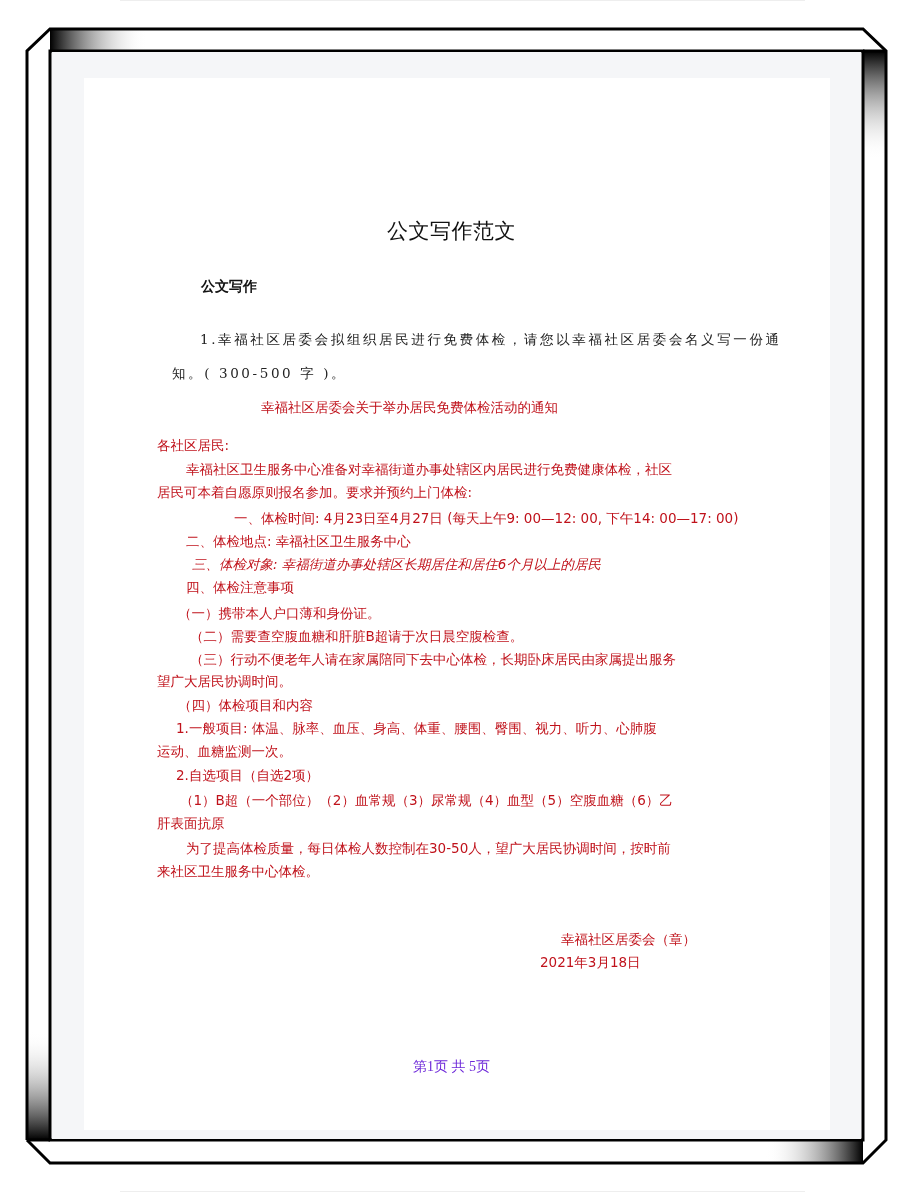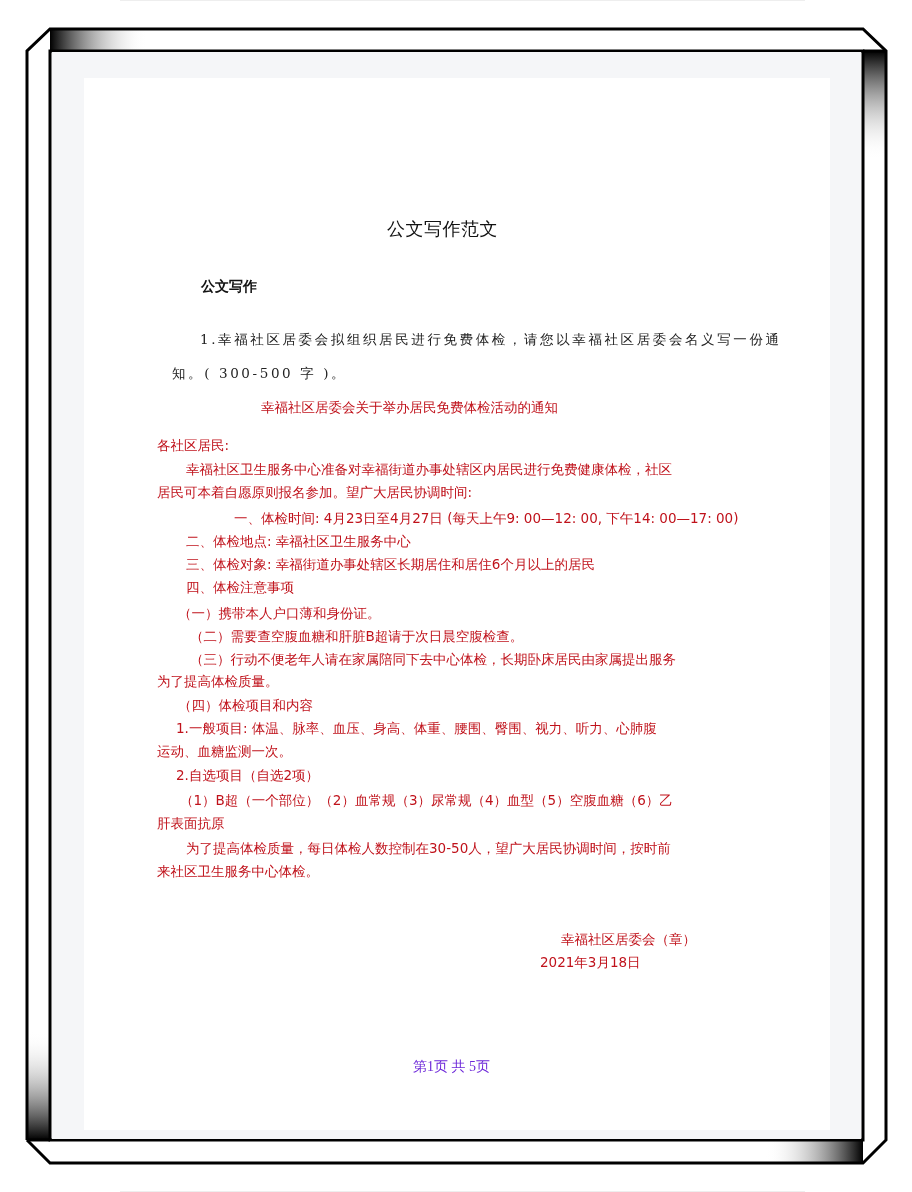--- a/index.html
+++ b/index.html
@@ -3,21 +3,21 @@
 <meta charset="utf-8">
 <style>
   html, body { margin:0; padding:0; background:#ffffff; }
   body { width:912px; height:1192px; position:relative; overflow:hidden;
          font-family:"DejaVu Sans", "Liberation Sans", sans-serif; }
   .frame-svg { position:absolute; left:0; top:0; width:912px; height:1192px; }
   .page-bg { position:absolute; left:52px; top:52px; width:809px; height:1087px; background:#f5f6f8; }
   .page { position:absolute; left:84px; top:78px; width:746px; height:1052px; background:#ffffff; }
   .abs { position:absolute; white-space:nowrap; }
   .red { color:#c0121b; font-size:13.5px; }
-  .title { left:387px; top:217px; font-size:18px; color:#111; letter-spacing:0.5px; }
+  .title { left:387px; top:217px; font-size:21px; color:#111; letter-spacing:0.5px; }
   .subtitle { left:201px; top:278px; font-size:14px; font-weight:bold; color:#111; }
   .q { font-family:"DejaVu Serif", "Liberation Serif", serif; font-size:13.5px; color:#222; letter-spacing:2.6px; }
   .foot { left:413px; top:1058px; font-family:"Liberation Serif", serif; font-size:14px; color:#6d28d9; }
 </style>
 </head>
 <body>
 
 <svg class="frame-svg" viewBox="0 0 912 1192" xmlns="http://www.w3.org/2000/svg">
   <defs>
     <linearGradient id="gTL" x1="0" y1="0" x2="1" y2="0">
@@ -63,29 +63,29 @@
 <div class="abs title">公文写作范文</div>
 <div class="abs subtitle">公文写作</div>
 
 <div class="abs q" style="left:200px; top:331px;">1.幸福社区居委会拟组织居民进行免费体检，请您以幸福社区居委会名义写一份通</div>
 <div class="abs q" style="left:172px; top:365px;">知。( 300-500 字 )。</div>
 
 <div class="abs red" style="left:261px; top:399px;">幸福社区居委会关于举办居民免费体检活动的通知</div>
 <div class="abs red" style="left:157px; top:437px;">各社区居民:</div>
 
 <div class="abs red" style="left:186px; top:461px;">幸福社区卫生服务中心准备对幸福街道办事处辖区内居民进行免费健康体检，社区</div>
-<div class="abs red" style="left:157px; top:484px;">居民可本着自愿原则报名参加。望广大居民协调时间:</div>
+<div class="abs red" style="left:157px; top:484px;">居民可本着自愿原则报名参加。要求并预约上门体检:</div>
 <div class="abs red" style="left:186px; top:510px;margin-left:48px;">一、体检时间: 4月23日至4月27日 (每天上午9: 00—12: 00, 下午14: 00—17: 00)</div>
 <div class="abs red" style="left:186px; top:533px;">二、体检地点: 幸福社区卫生服务中心</div>
-<div class="abs red" style="left:186px; top:556px;">三、体检对象: 幸福街道办事处辖区长期居住和居住6个月以上的居民</div>
+<div class="abs red" style="left:192px; top:556px;font-style:italic;">三、体检对象: 幸福街道办事处辖区长期居住和居住6个月以上的居民</div>
 <div class="abs red" style="left:186px; top:579px;">四、体检注意事项</div>
 <div class="abs red" style="left:178px; top:605px;">（一）携带本人户口薄和身份证。</div>
 <div class="abs red" style="left:190px; top:628px;">（二）需要查空腹血糖和肝脏B超请于次日晨空腹检查。</div>
 <div class="abs red" style="left:190px; top:651px;">（三）行动不便老年人请在家属陪同下去中心体检，长期卧床居民由家属提出服务</div>
-<div class="abs red" style="left:157px; top:673px;">为了提高体检质量。</div>
+<div class="abs red" style="left:157px; top:673px;">望广大居民协调时间。</div>
 <div class="abs red" style="left:178px; top:697px;text-align:right;">（四）体检项目和内容</div>
 <div class="abs red" style="left:176px; top:720px;">1.一般项目: 体温、脉率、血压、身高、体重、腰围、臀围、视力、听力、心肺腹</div>
 <div class="abs red" style="left:157px; top:743px;">运动、血糖监测一次。</div>
 <div class="abs red" style="left:176px; top:767px;">2.自选项目（自选2项）</div>
 <div class="abs red" style="left:180px; top:792px;text-align:center;">（1）B超（一个部位）（2）血常规（3）尿常规（4）血型（5）空腹血糖（6）乙</div>
 <div class="abs red" style="left:157px; top:815px;">肝表面抗原</div>
 <div class="abs red" style="left:186px; top:840px;">为了提高体检质量，每日体检人数控制在30-50人，望广大居民协调时间，按时前</div>
 <div class="abs red" style="left:157px; top:863px;">来社区卫生服务中心体检。</div>
 
 <div class="abs red" style="left:561px; top:931px;">幸福社区居委会（章）</div>

